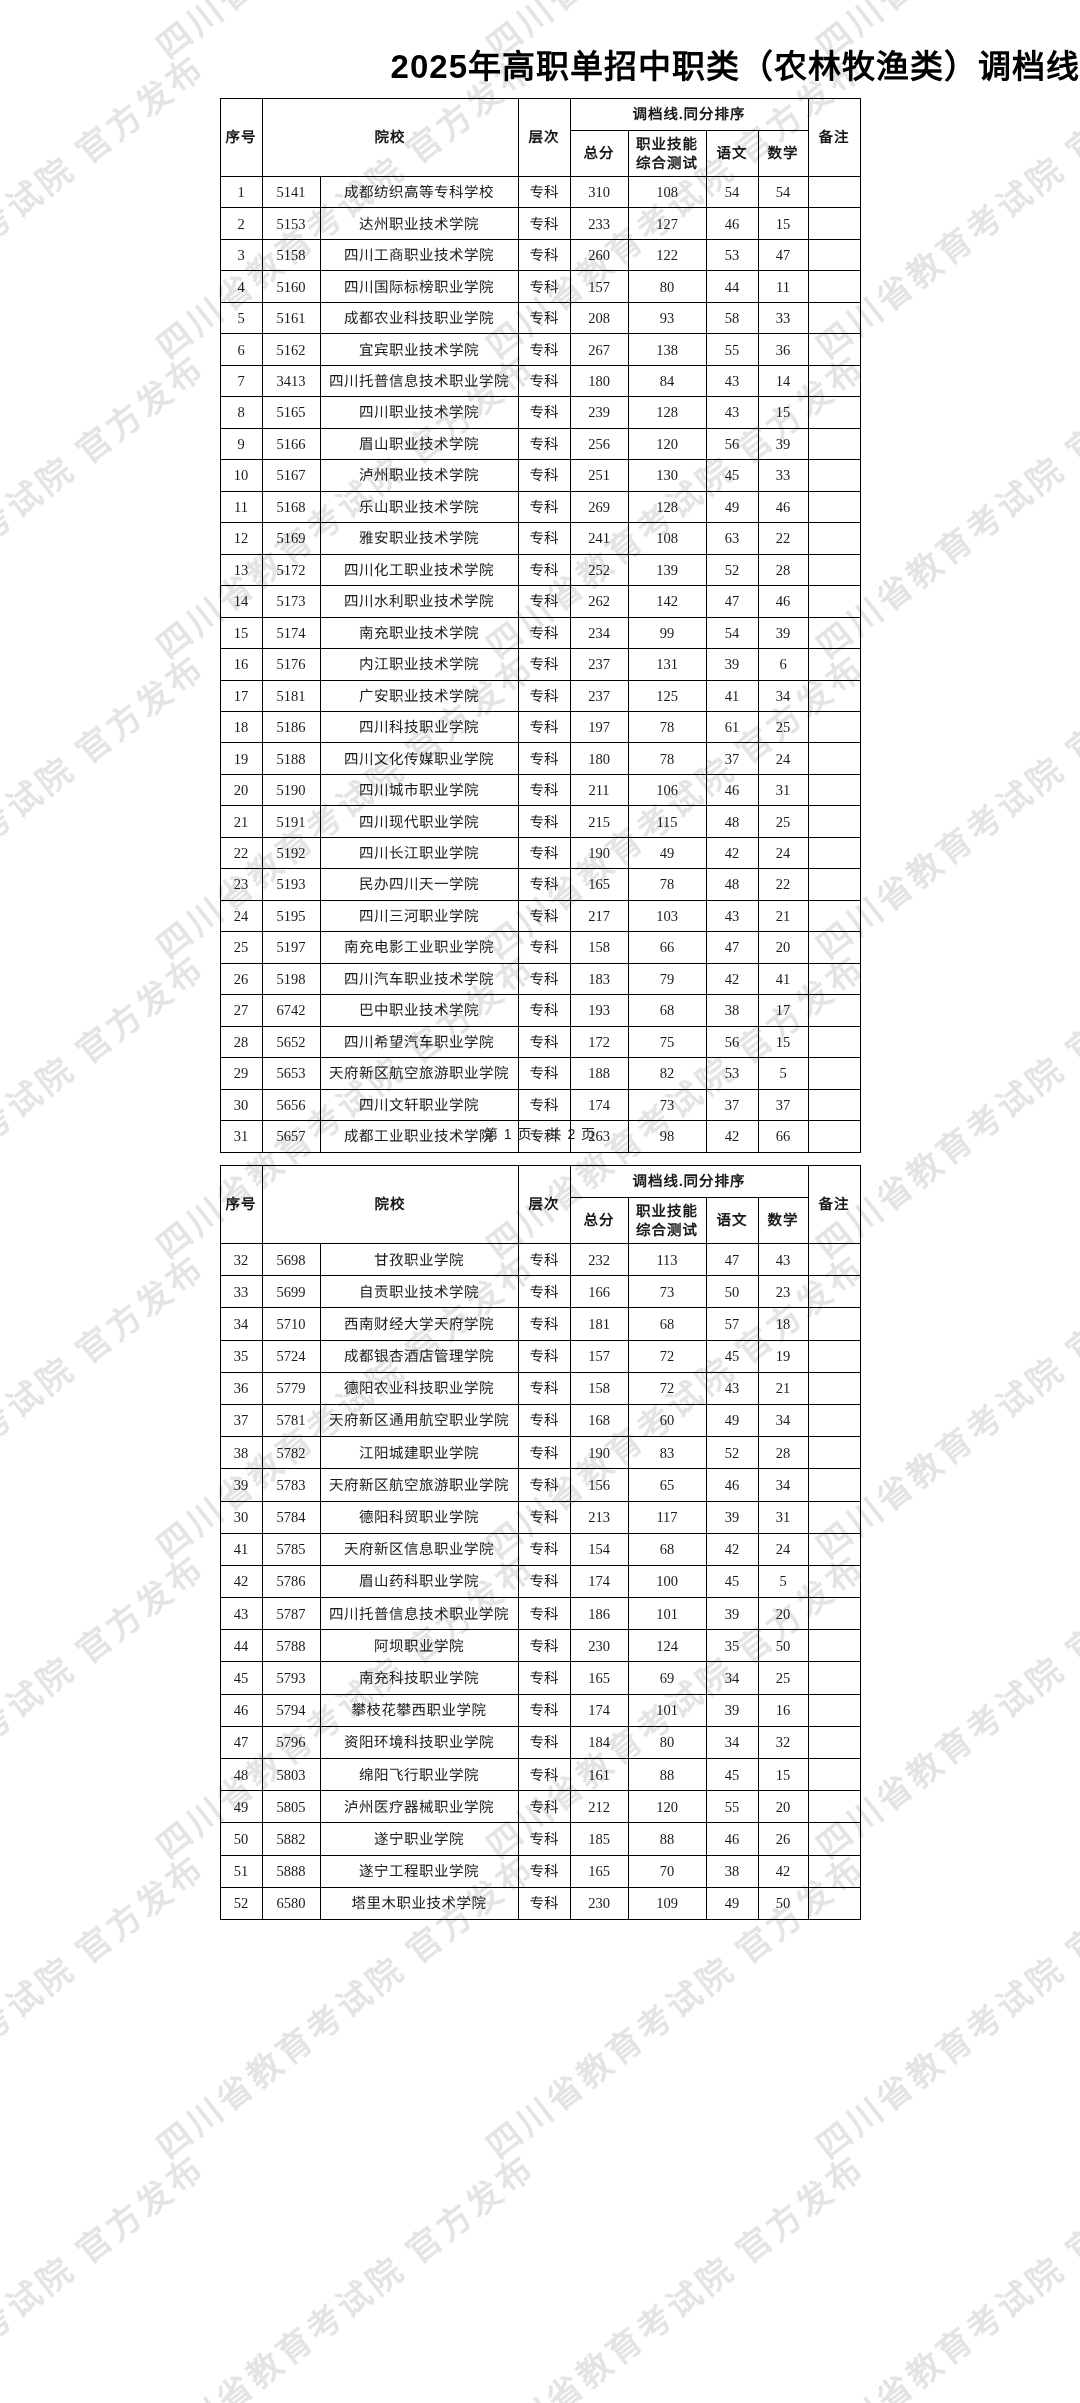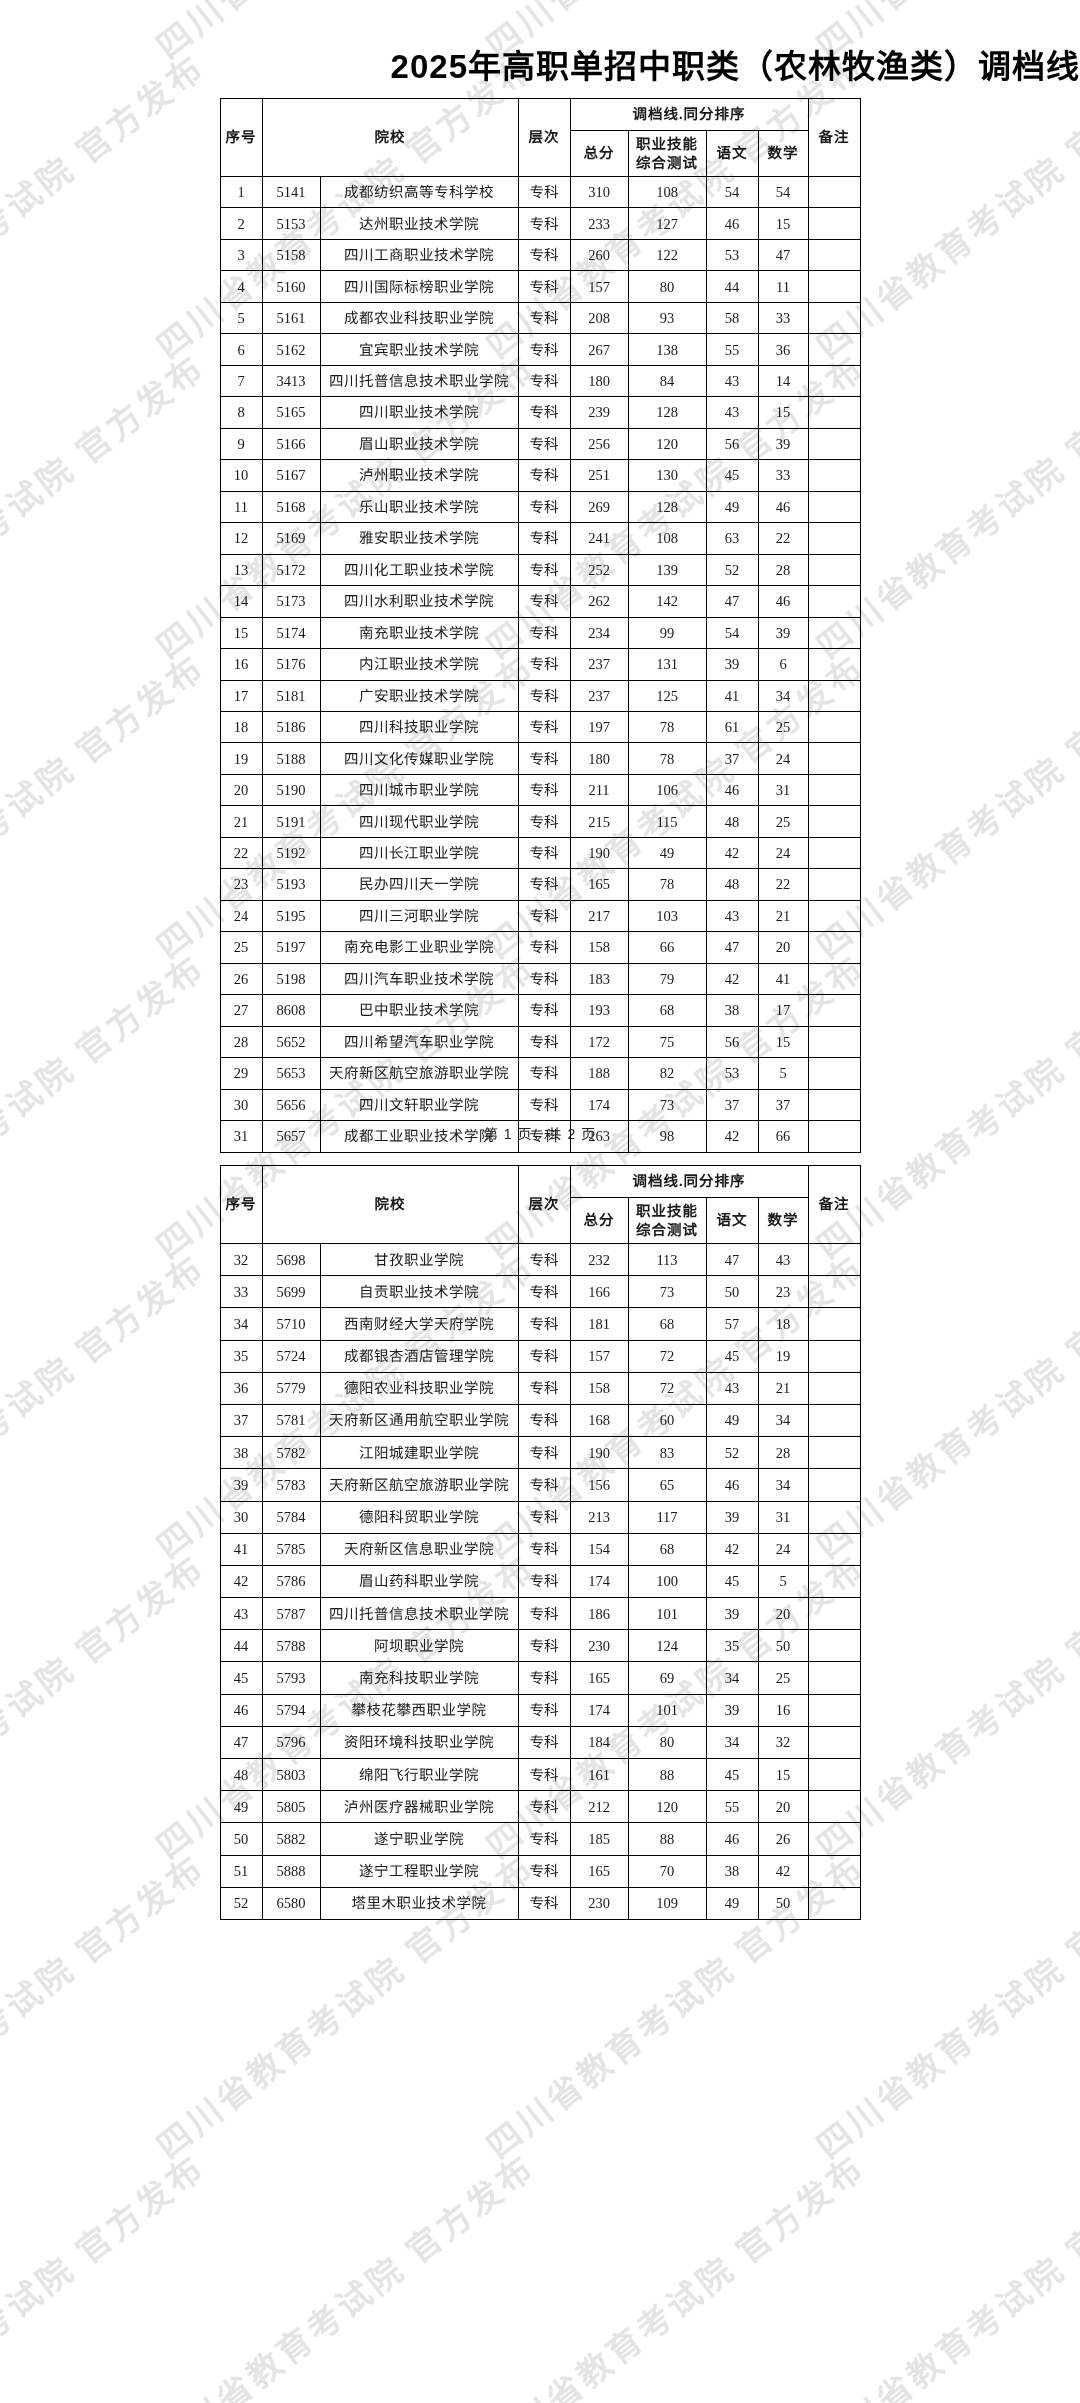--- a/index.html
+++ b/index.html
@@ -480,21 +480,21 @@
           <td class="school-name">四川汽车职业技术学院</td>
           <td>专科</td>
           <td class="num">183</td>
           <td class="num">79</td>
           <td class="num">42</td>
           <td class="num">41</td>
           <td></td>
         </tr>
         <tr>
           <td class="num">27</td>
-          <td class="num">8608</td>
+          <td class="num">6742</td>
           <td class="school-name">巴中职业技术学院</td>
           <td>专科</td>
           <td class="num">193</td>
           <td class="num">68</td>
           <td class="num">38</td>
           <td class="num">17</td>
           <td></td>
         </tr>
         <tr>
           <td class="num">28</td>

